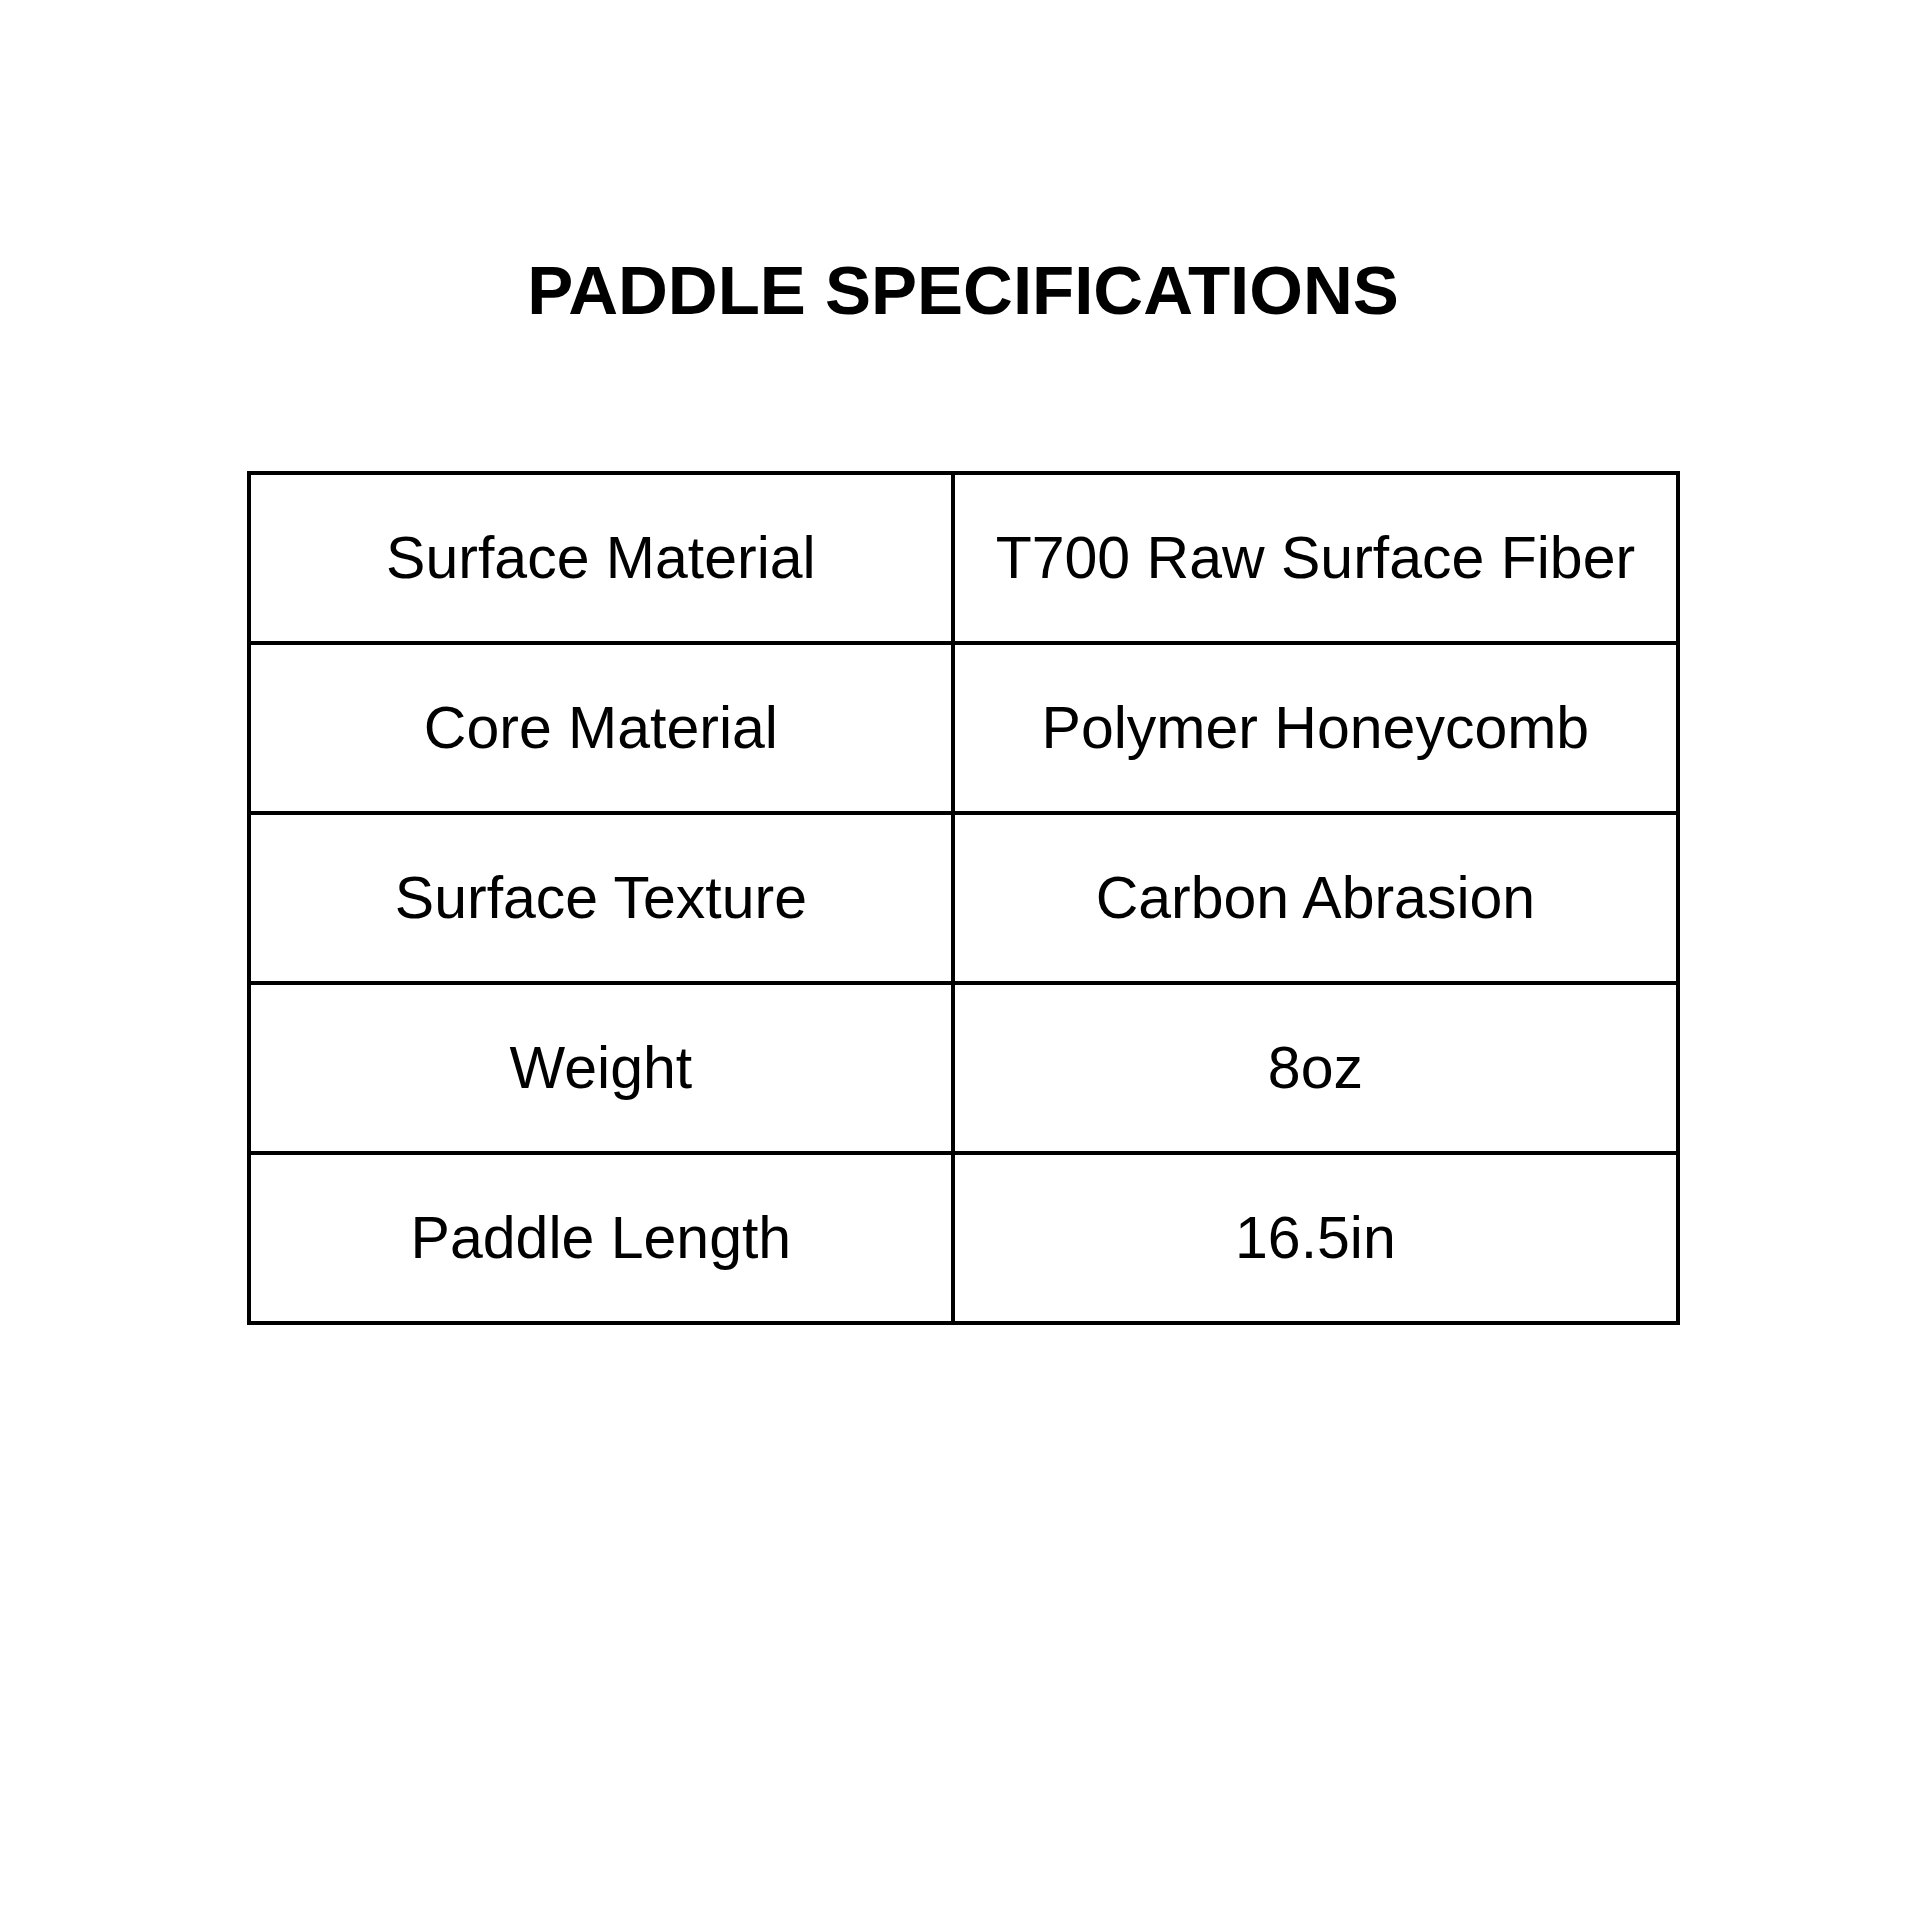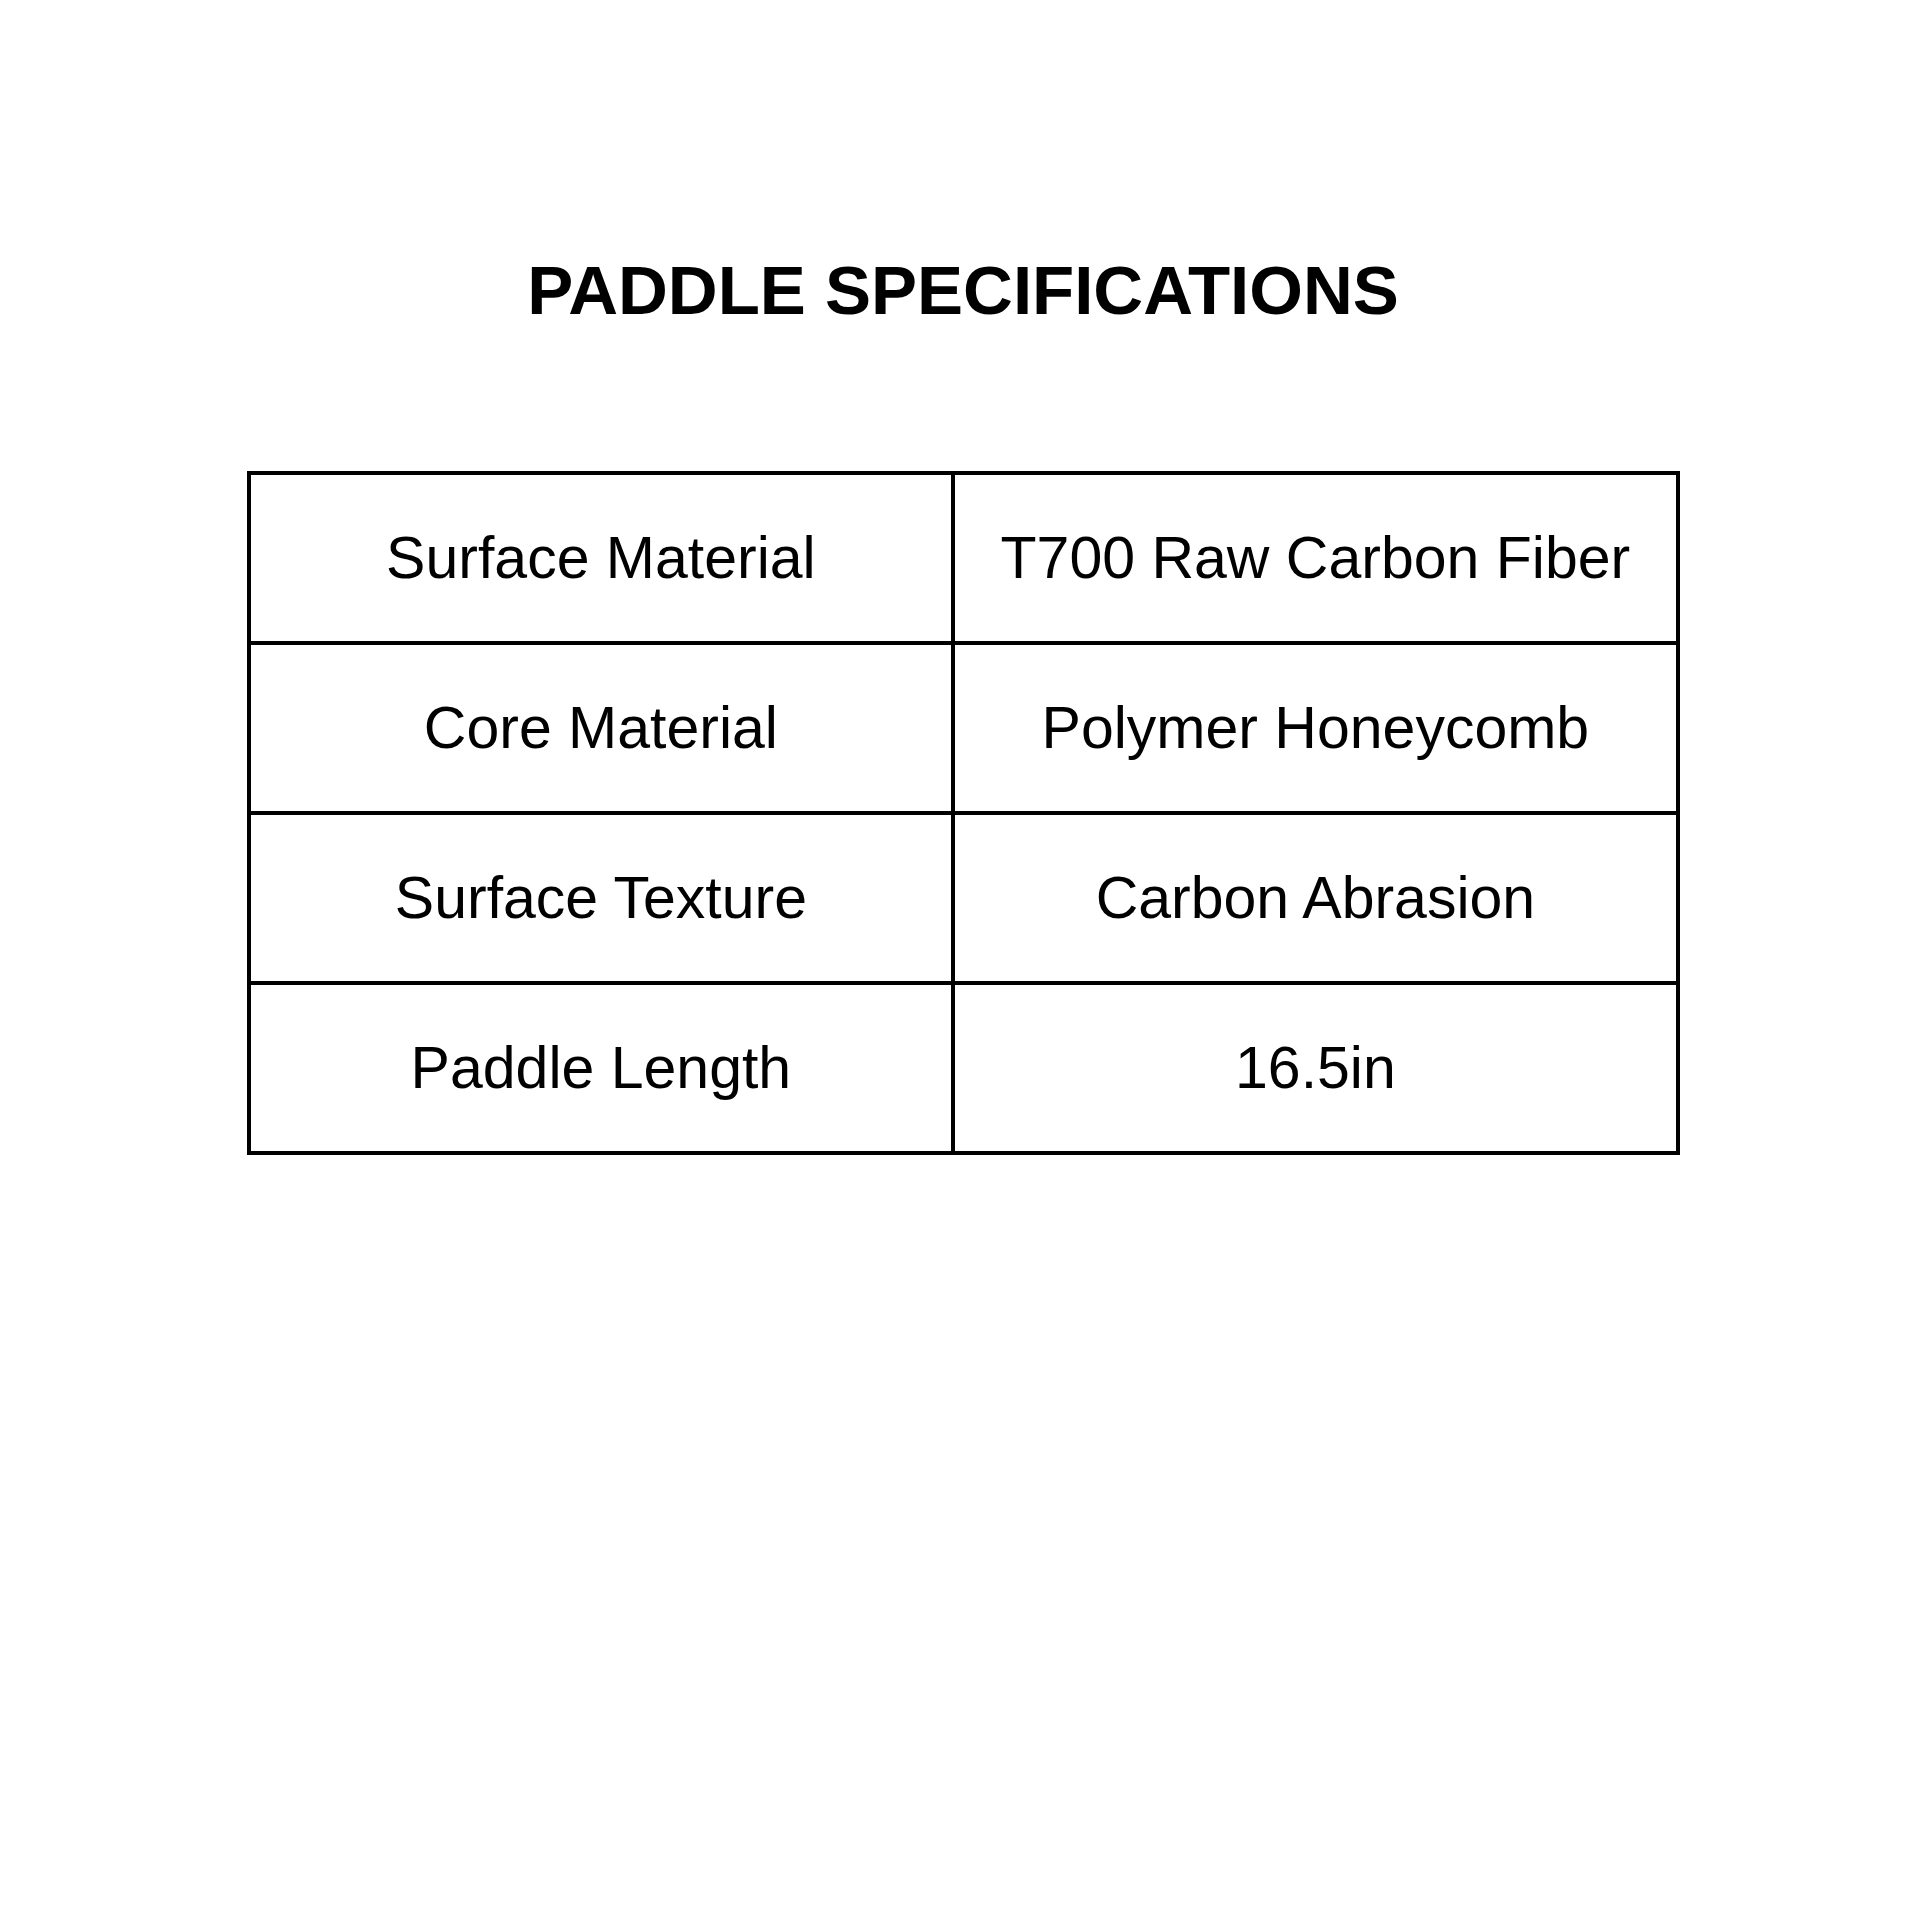--- a/index.html
+++ b/index.html
@@ -50,29 +50,33 @@
 <body>
 
 <div class="page">
 
   <h1 class="title">PADDLE SPECIFICATIONS</h1>
 
   <table class="spec-table">
     <tbody>
       <tr>
         <td class="col-label">Surface Material</td>
-        <td class="col-value">T700 Raw Carbon Fiber</td>
+        <td class="col-value">T700 Raw Surface Fiber</td>
       </tr>
       <tr>
         <td class="col-label">Core Material</td>
         <td class="col-value">Polymer Honeycomb</td>
       </tr>
       <tr>
         <td class="col-label">Surface Texture</td>
         <td class="col-value">Carbon Abrasion</td>
+      </tr>
+      <tr>
+        <td class="col-label">Weight</td>
+        <td class="col-value">8oz</td>
       </tr>
       <tr>
         <td class="col-label">Paddle Length</td>
         <td class="col-value">16.5in</td>
       </tr>
     </tbody>
   </table>
 
 </div>
 

